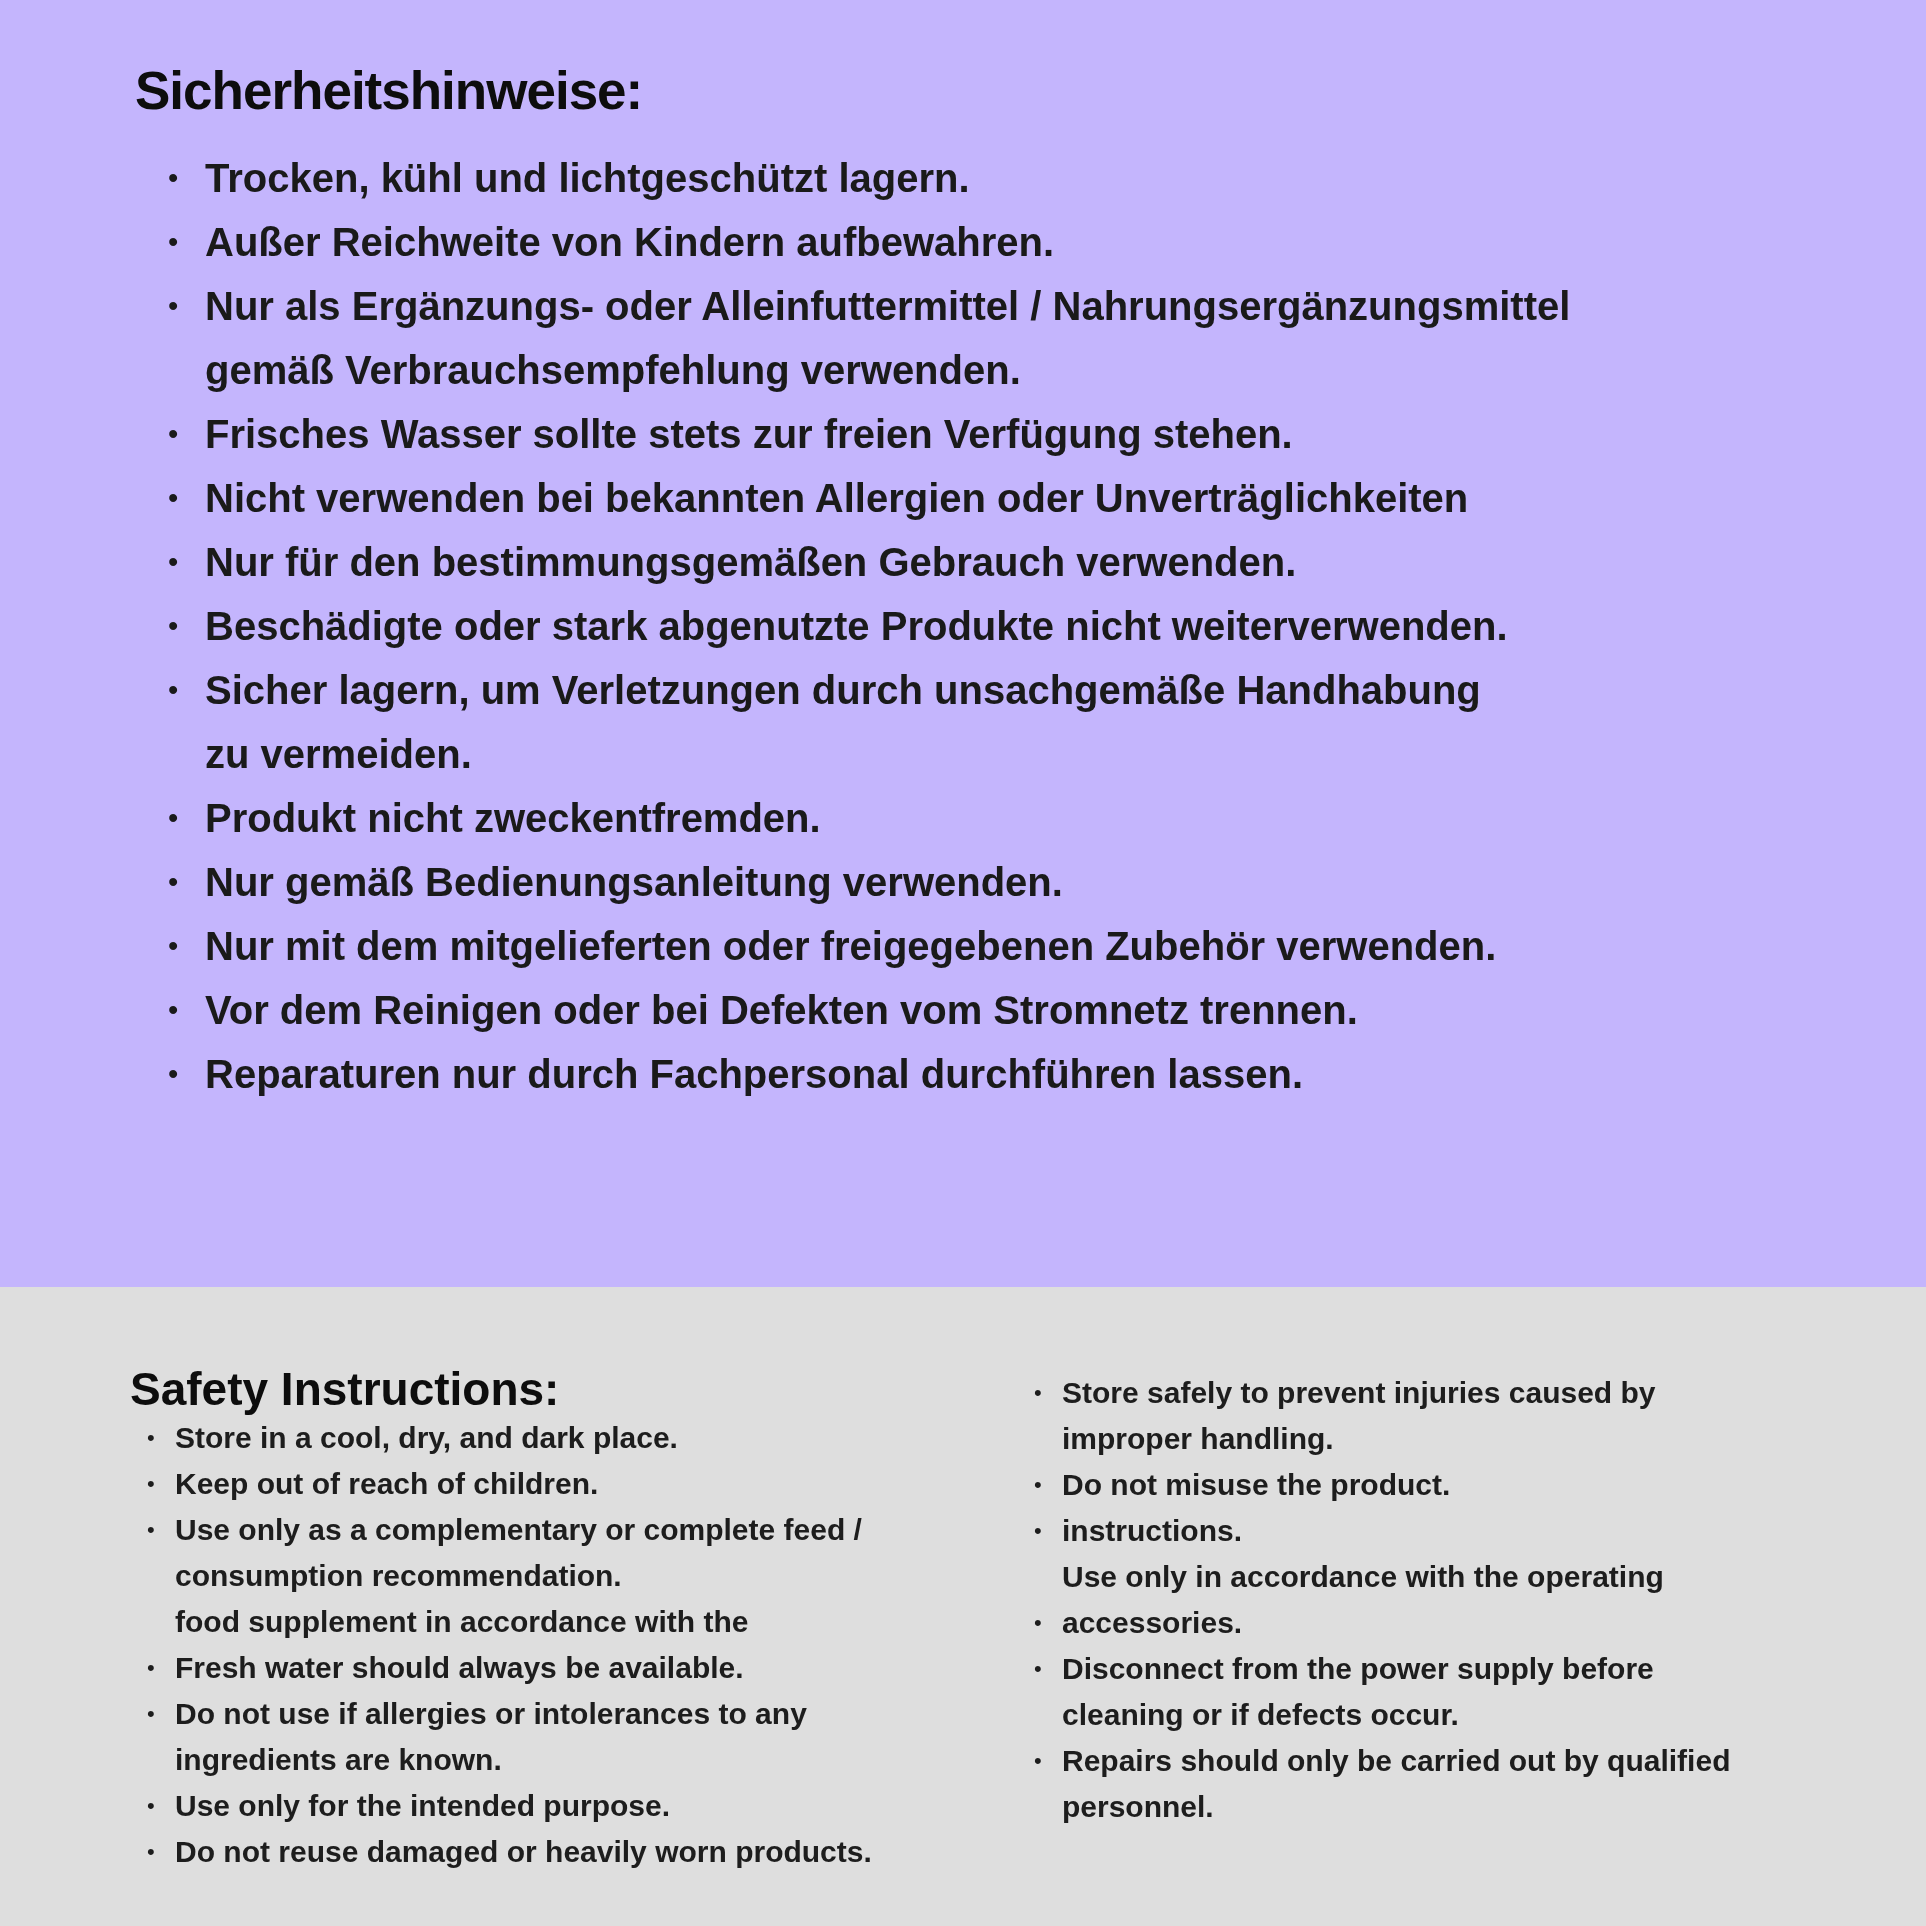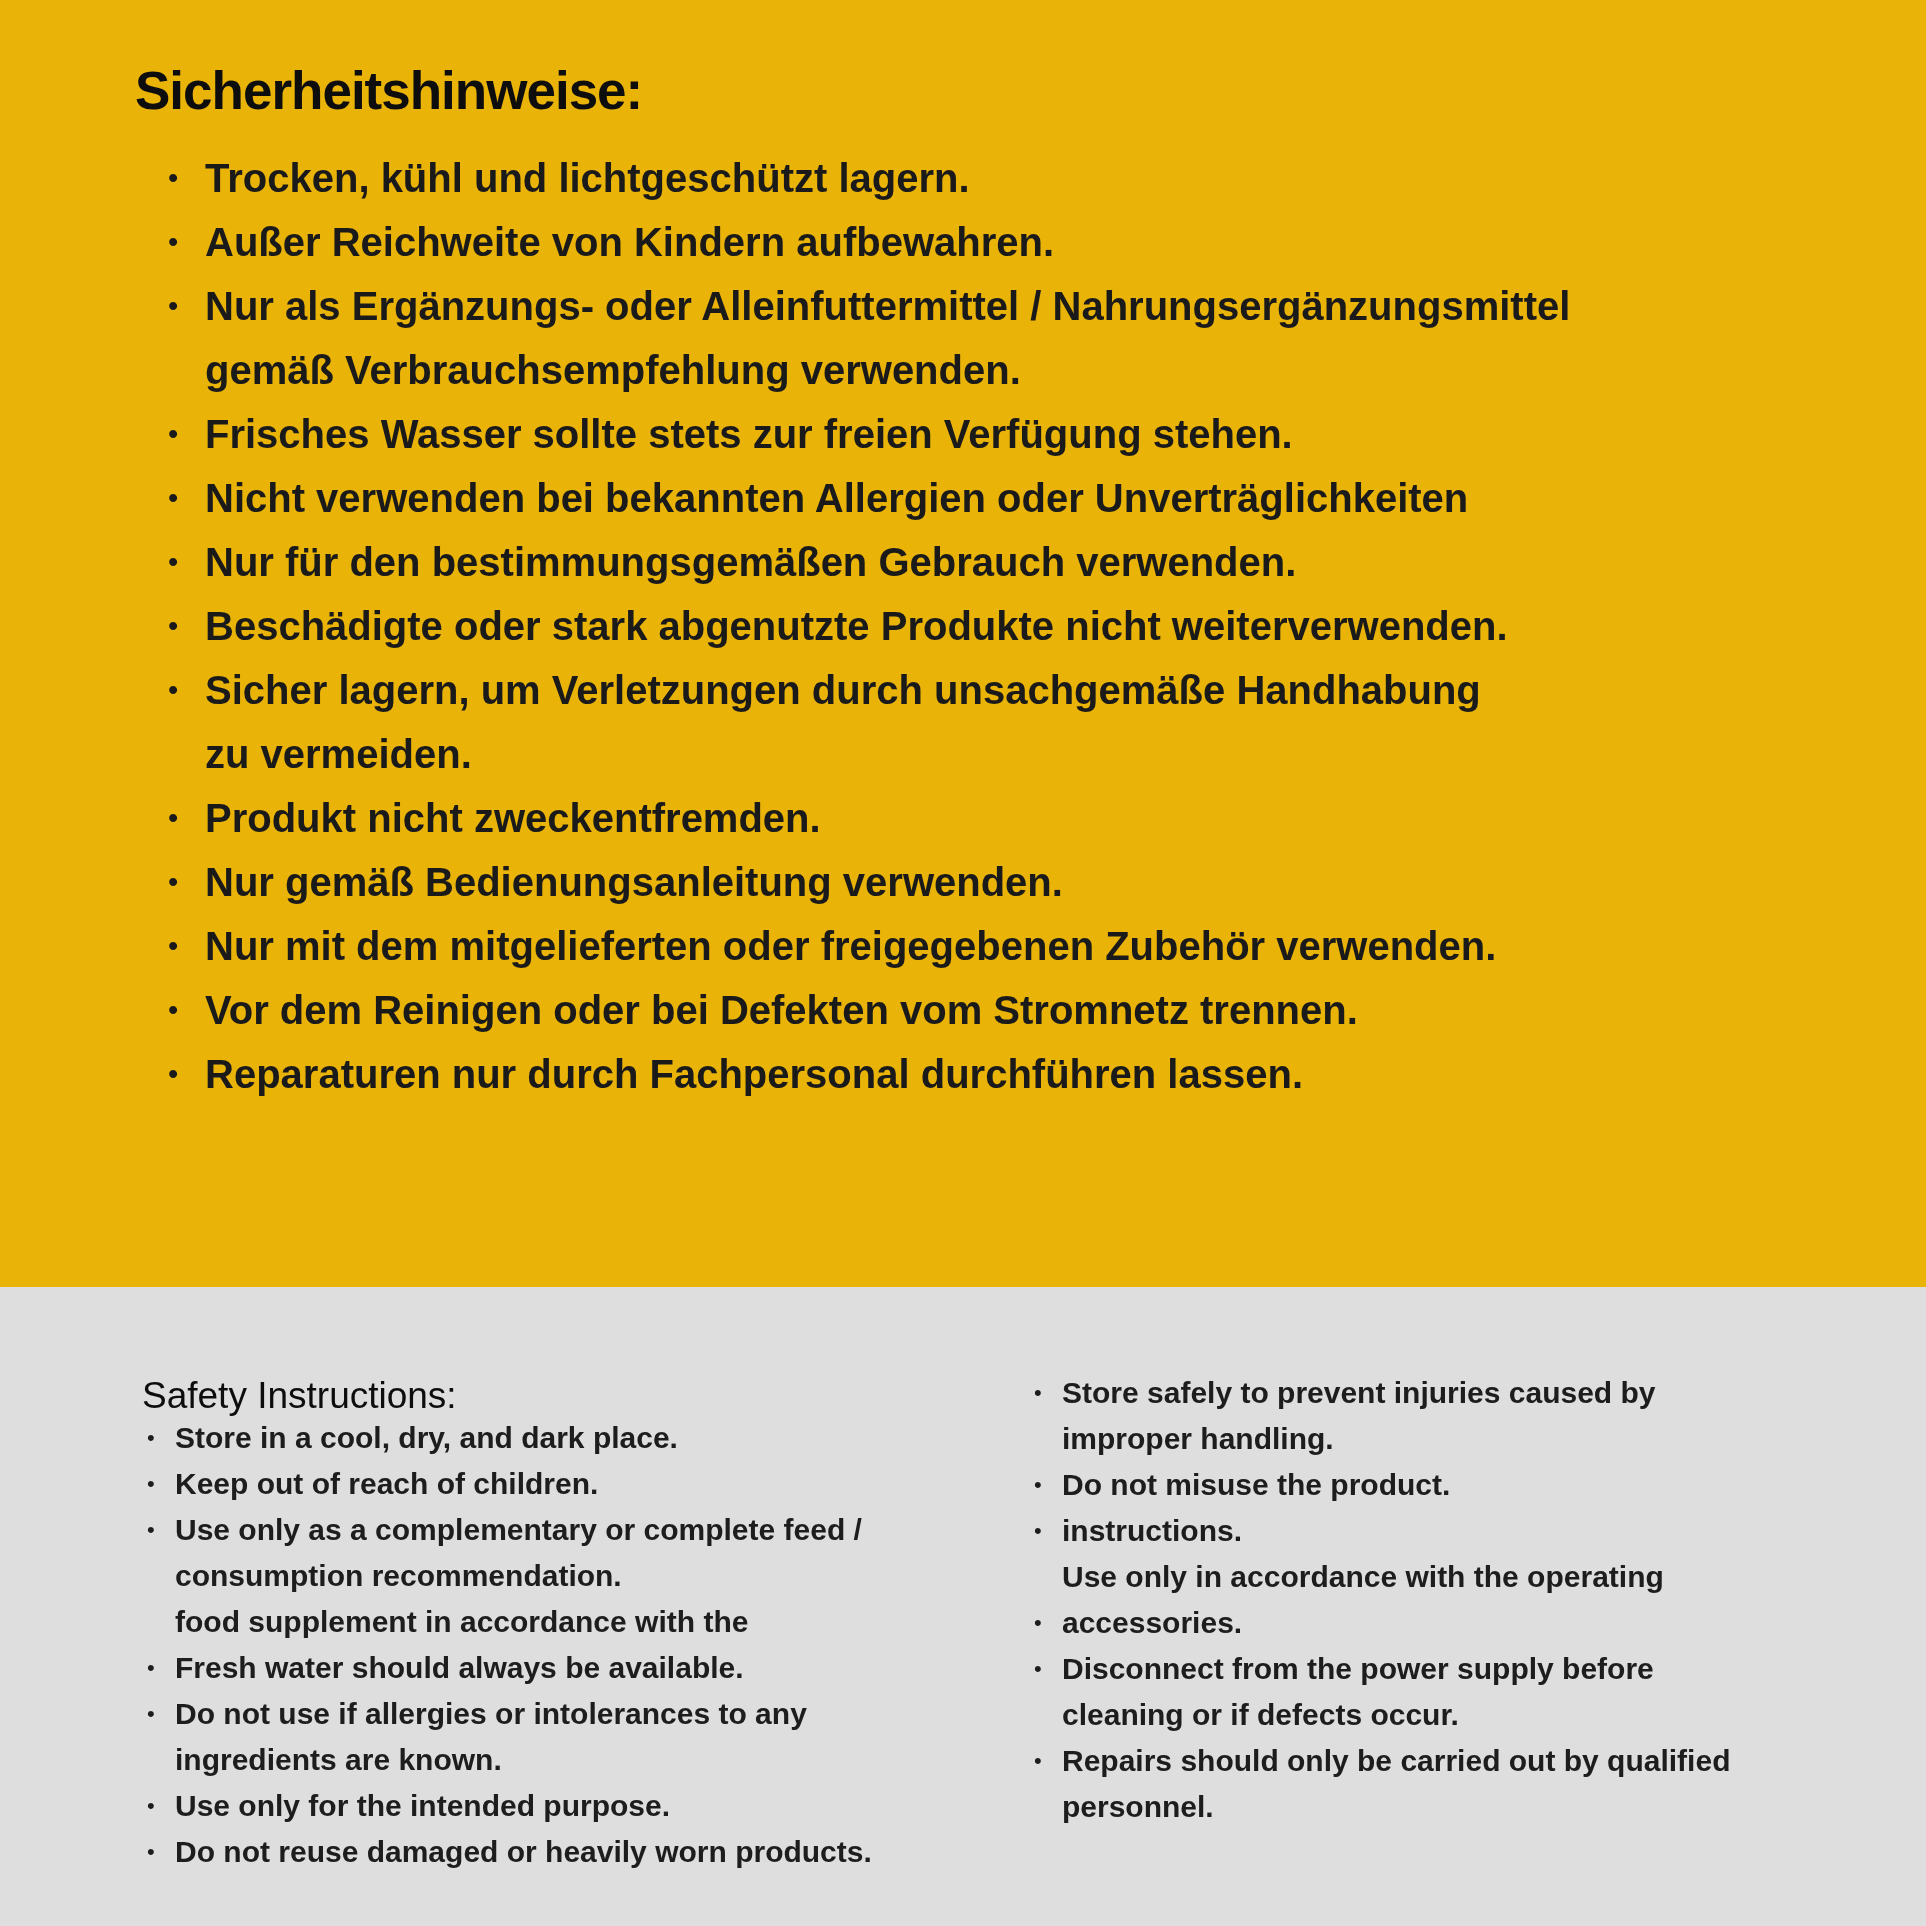--- a/index.html
+++ b/index.html
@@ -11,21 +11,21 @@
     overflow: hidden;
     font-family: "Liberation Sans", "DejaVu Sans", sans-serif;
     color: #1a1a1a;
   }
 
   
   .de-section {
     position: absolute;
     left: 0; top: 0;
     width: 1926px; height: 1287px;
-    background: #eab308;
+    background: #c4b5fd;
   }
   .de-heading {
     position: absolute;
     left: 135px; top: 62px;
     margin: 0;
     font-size: 53px;
     line-height: 1.1;
     font-weight: 700;
     letter-spacing: -1px;
     color: #0d0d0d;
@@ -57,24 +57,24 @@
   .en-section {
     position: absolute;
     left: 0; top: 1287px;
     width: 1926px; height: 639px;
     background: #dedede;
     color: #1d1d1d;
   }
   .en-heading {
     position: absolute;
     left: 130px; top: 76px;
-    margin: 12px;
-    font-size: 37px;
+    margin: 0;
+    font-size: 46px;
     line-height: 1.15;
-    font-weight: 400;
+    font-weight: 700;
     color: #0d0d0d;
   }
   .en-list {
     margin: 0; padding: 0;
     list-style: none;
   }
   .en-col-left  { position: absolute; left: 147px;  top: 128px; width: 873px; }
   .en-col-right { position: absolute; left: 1034px; top: 83px; width: 860px; }
   .en-list .item {
     position: relative;

